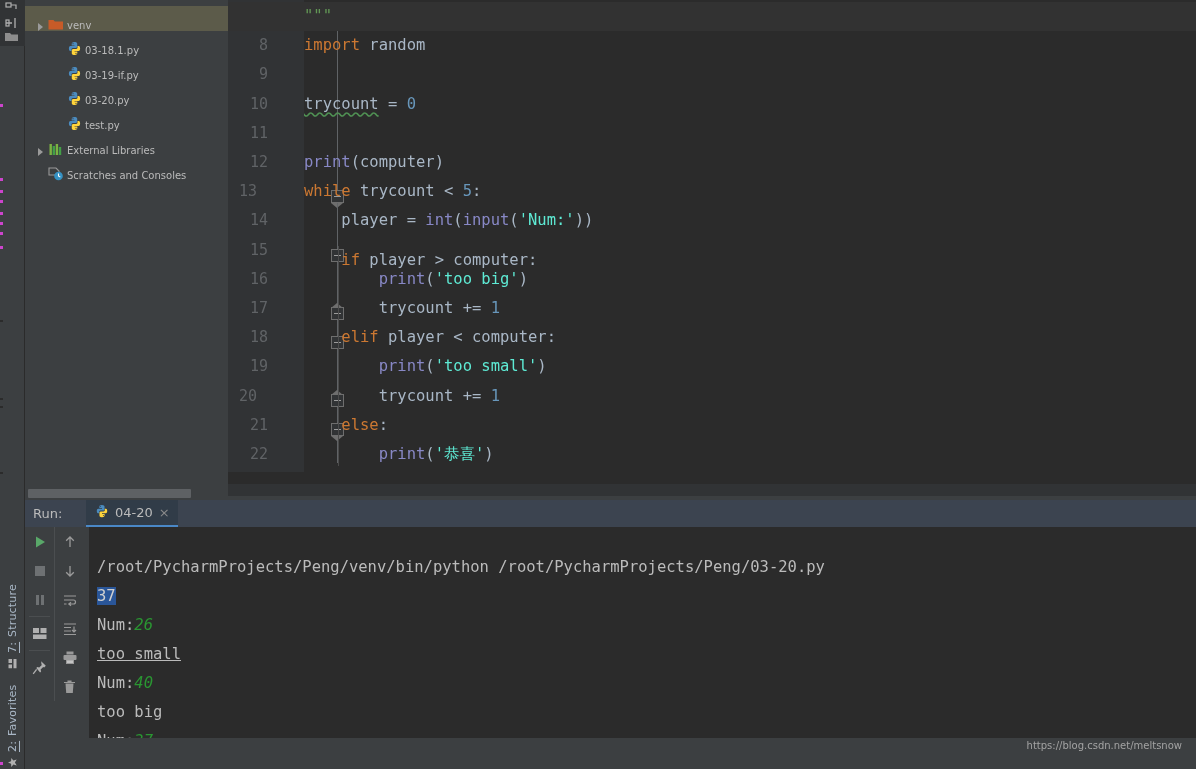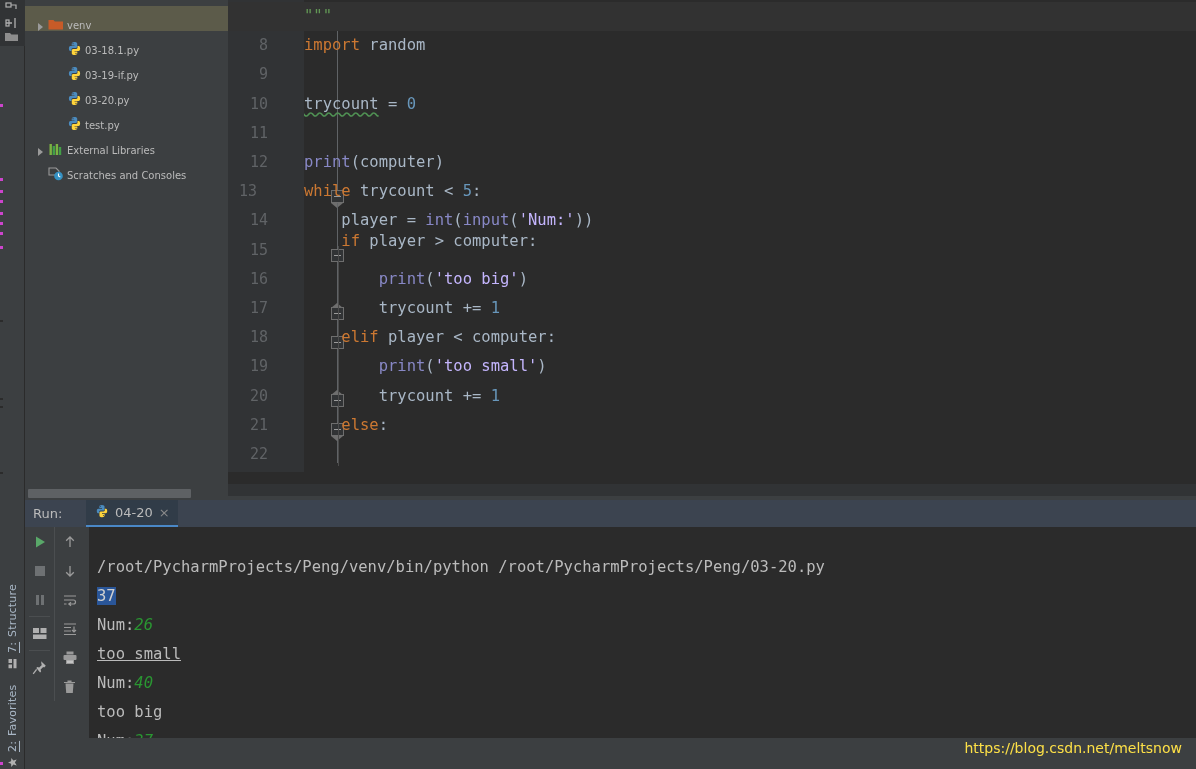--- a/index.html
+++ b/index.html
@@ -91,21 +91,21 @@
     color: #606366; font-size: 15px;
     font-family: "DejaVu Sans Mono", monospace;
   }
   .codeline {
     position: absolute; left: 76px; height: 29.2px; line-height: 29.2px;
     font-family: "DejaVu Sans Mono", monospace; font-size: 15.5px;
     white-space: pre; color: #a9b7c6;
   }
   .kw { color: #cc7832; }
   .num { color: #6897bb; }
-  .str { color: #c4b5fd; }
+  .str { color: #5eead4; }
   .fn { color: #8888c6; }
   .cmt { color: #629755; font-style: italic; }
   .plain { color: #a9b7c6; }
   .squiggle {
     text-decoration: underline wavy #4f9153;
     text-decoration-skip-ink: none;
     text-underline-offset: 3px;
   }
   .warnmark { color: #bbb529; }
 
@@ -189,21 +189,21 @@
   .cline {
     position: absolute; left: 8px; height: 29px; line-height: 29px;
     font-family: "DejaVu Sans Mono", monospace; font-size: 15.5px;
     color: #bbbbbb; white-space: pre;
   }
   .cin { color: #2a9632; font-style: italic; }
   .csel { background: #2a5699; color: #d0d0d0; }
 
   .watermark {
     position: absolute; right: 14px; top: 740px;
-    color: #fde047; font-size: 14px;
+    color: #a3a3a3; font-size: 10px;
     font-family: "DejaVu Sans", sans-serif;
   }
 </style>
 </head>
 <body>
 
 <div id="app">
 
   <div class="leftbar">
     <div class="leftbar-top">
@@ -364,21 +364,21 @@
         <div class="lnum" style="top: 89.6px;">10</div>
         <div class="lnum" style="top: 118.8px;">11</div>
         <div class="lnum" style="top: 148px;">12</div>
         <div class="lnum" style="top: 177.2px; text-align: center;">13</div>
         <div class="lnum" style="top: 206.4px;">14</div>
         <div class="lnum" style="top: 235.6px;">15</div>
         <div class="lnum" style="top: 264.8px;">16</div>
         <div class="lnum" style="top: 294px;">17</div>
         <div class="lnum" style="top: 323.2px;">18</div>
         <div class="lnum" style="top: 352.4px;">19</div>
-        <div class="lnum" style="top: 381.6px;">20</div>
+        <div class="lnum" style="top: 381.6px; text-align: center;">20</div>
         <div class="lnum" style="top: 410.8px;">21</div>
         <div class="lnum" style="top: 440px;">22</div>
       </div>
     <div class="gutter-fold">
       <div class="fold-line" style="top:14px;height:180px;"></div>
       <div class="fold-cap-top" style="top:10px;"></div>
       <div class="fold-box" style="top:10px;">
           <span class="minus"></span>
         </div>
       <div class="fold-box" style="top:190px;">
@@ -416,34 +416,35 @@
         <div class="row" style="top: 89.6px; left: -76px; width: 968px;"></div>
         <div class="codeline" style="top: 89.6px; left: 0px;"><span class="plain squiggle">trycount</span><span class="plain"> = </span><span class="num">0</span></div>
         <div class="row" style="top: 118.8px; left: -76px; width: 968px;"></div>
         <div class="row" style="top: 148px; left: -76px; width: 968px;"></div>
         <div class="codeline" style="top: 148px; left: 0px;"><span class="fn">print</span><span class="plain">(computer)</span></div>
         <div class="row" style="top: 177.2px; left: -76px; width: 968px;"></div>
         <div class="codeline" style="top: 177.2px; left: 0px; text-align: center;"><span class="kw">while</span><span class="plain"> trycount &lt; </span><span class="num">5</span><span class="plain">:</span></div>
         <div class="row" style="top: 206.4px; left: -76px; width: 968px;"></div>
         <div class="codeline" style="top: 206.4px; left: 0px;"><span class="plain">    player = </span><span class="fn">int</span><span class="plain">(</span><span class="fn">input</span><span class="plain">(</span><span class="str">'Num:'</span><span class="plain">))</span></div>
         <div class="row" style="top: 235.6px; left: -76px; width: 968px;"></div>
-        <div class="codeline" style="top: 227px; left: 0px;"><span class="plain">    </span><span class="kw">if</span><span class="plain"> player &gt; computer:</span></div>
+        <div class="codeline" style="top: 246px; left: 0px;"><span class="plain">    </span><span class="kw">if</span><span class="plain"> player &gt; computer:</span></div>
         <div class="row" style="top: 264.8px; left: -76px; width: 968px;"></div>
         <div class="codeline" style="top: 264.8px; left: 0px;"><span class="plain">        </span><span class="fn">print</span><span class="plain">(</span><span class="str">'too big'</span><span class="plain">)</span></div>
         <div class="row" style="top: 294px; left: -76px; width: 968px;"></div>
         <div class="codeline" style="top: 294px; left: 0px;"><span class="plain">        trycount += </span><span class="num">1</span></div>
         <div class="row" style="top: 323.2px; left: -76px; width: 968px;"></div>
         <div class="codeline" style="top: 323.2px; left: 0px;"><span class="plain">    </span><span class="kw">elif</span><span class="plain"> player &lt; computer:</span></div>
         <div class="row" style="top: 352.4px; left: -76px; width: 968px;"></div>
         <div class="codeline" style="top: 352.4px; left: 0px;"><span class="plain">        </span><span class="fn">print</span><span class="plain">(</span><span class="str">'too small'</span><span class="plain">)</span></div>
         <div class="row" style="top: 381.6px; left: -76px; width: 968px;"></div>
         <div class="codeline" style="top: 381.6px; left: 0px;"><span class="plain">        trycount += </span><span class="num">1</span></div>
         <div class="row" style="top: 410.8px; left: -76px; width: 968px;"></div>
         <div class="codeline" style="top: 410.8px; left: 0px;"><span class="plain">    </span><span class="kw">else</span><span class="plain">:</span></div>
         <div class="row" style="top: 440px; left: -76px; width: 968px;"></div>
+        <div class="codeline" style="top: 440px; left: 0px;"><span class="plain">        </span><span class="fn">print</span><span class="plain">(</span><span class="str">'恭喜'</span><span class="plain">)</span></div>
       </div>
   </div>
   <div class="editor-bottom">
     <div class="editor-bottom-inner"></div>
   </div>
 
   <div class="run-window">
     <div class="run-header">
       <div class="run-title">Run:</div>
       <div class="run-tab">

